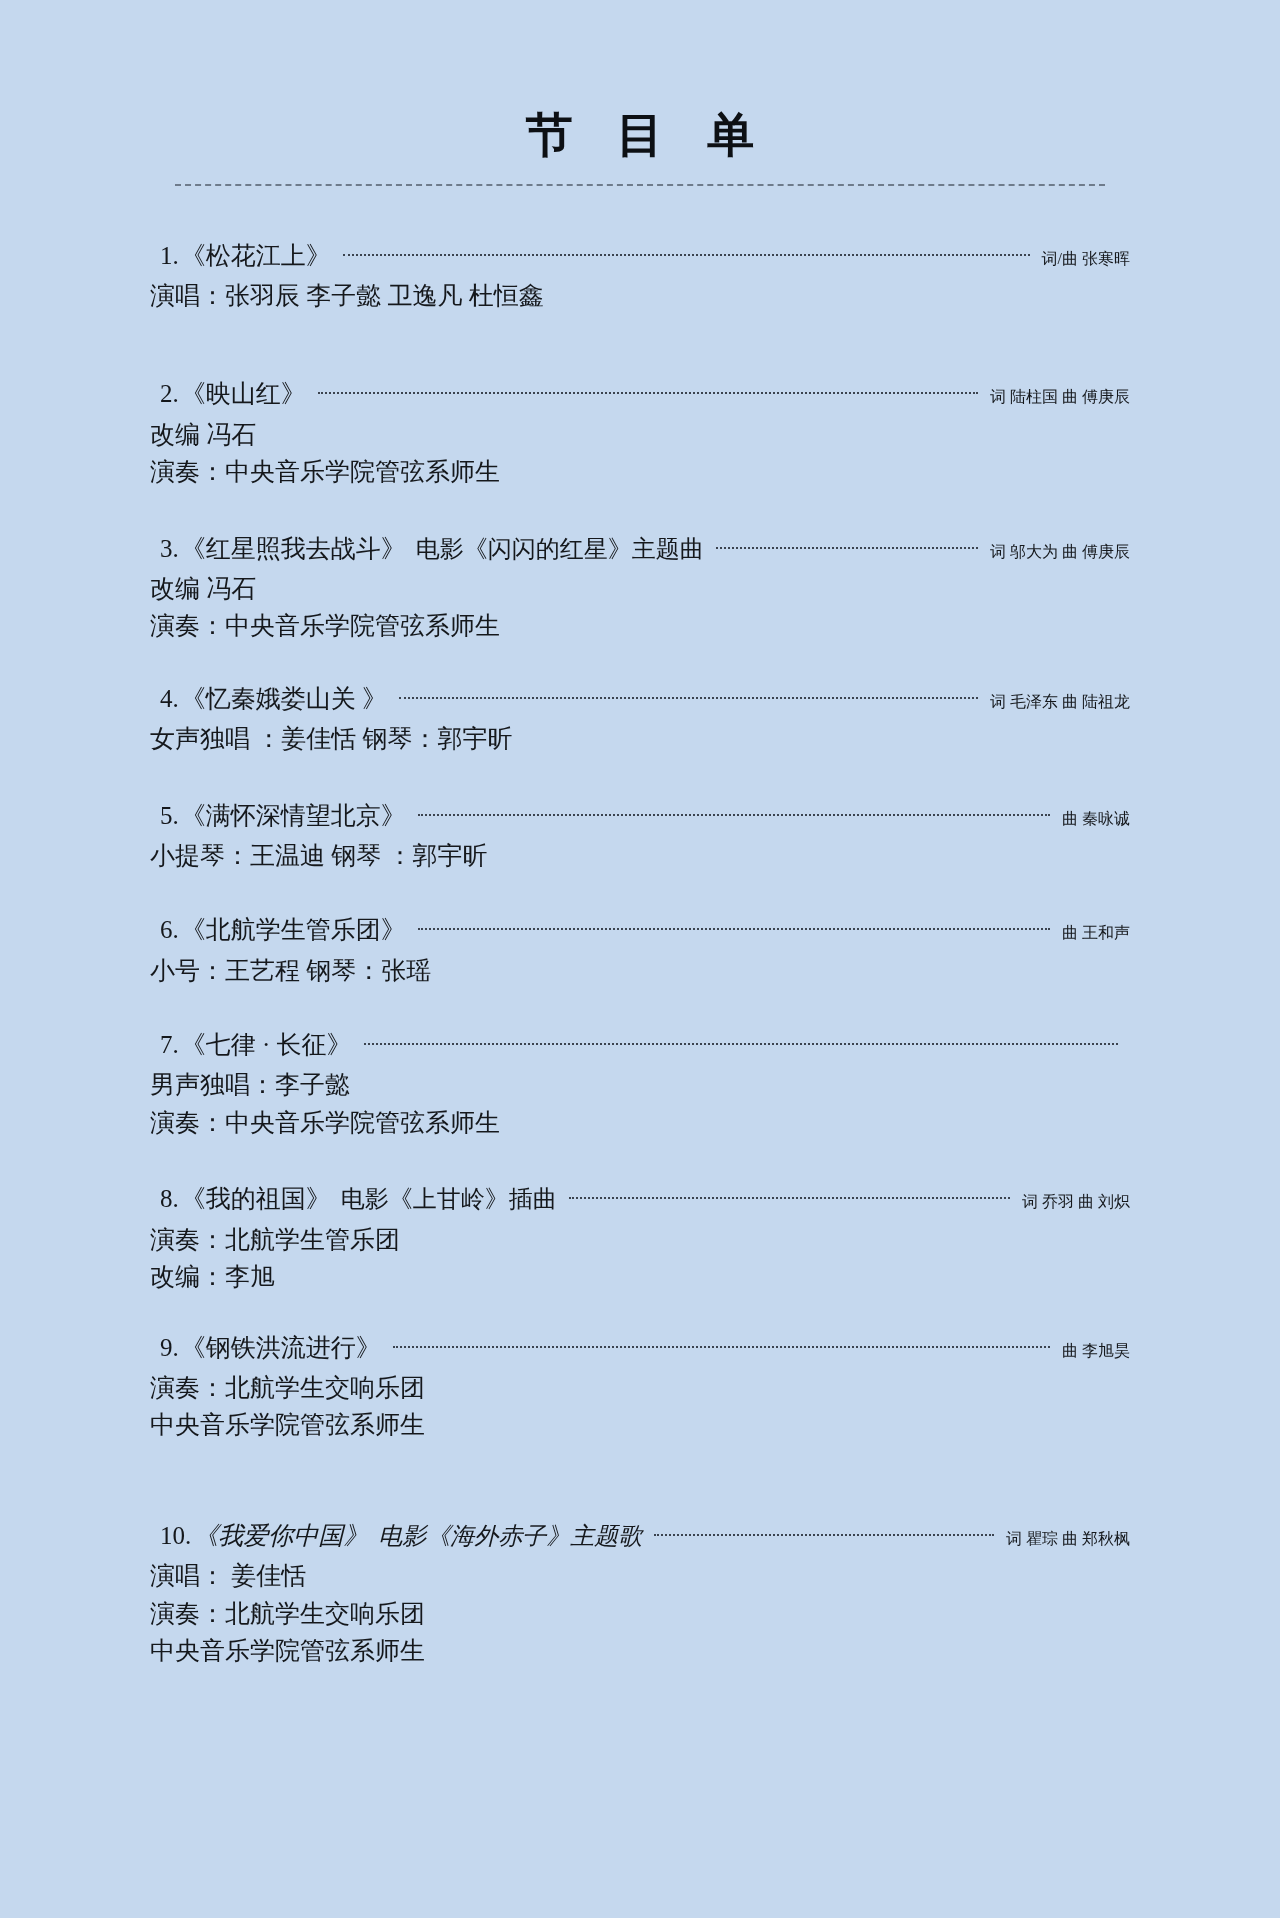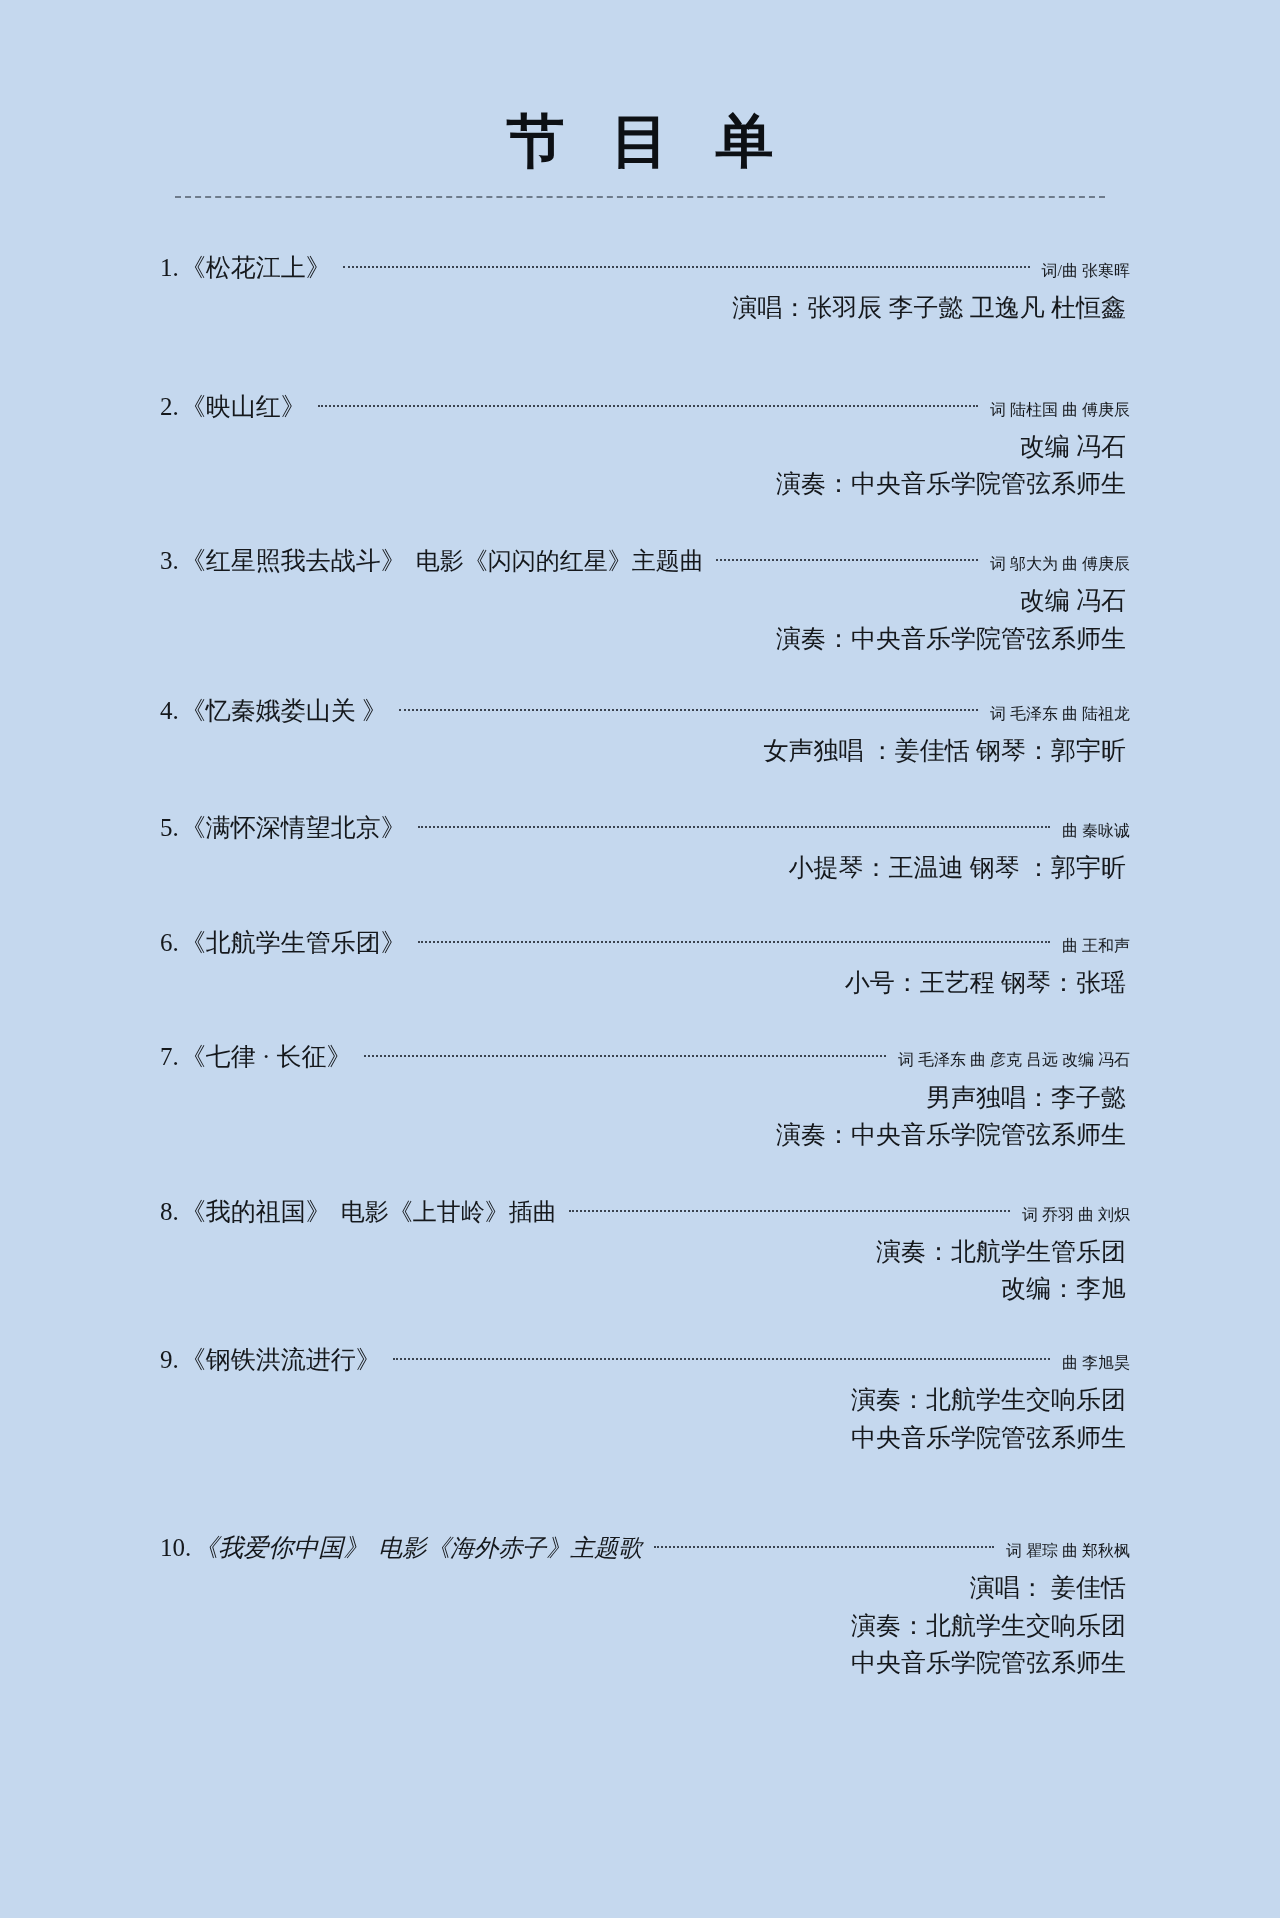--- a/index.html
+++ b/index.html
@@ -16,21 +16,21 @@
   }
   .page {
     position: relative;
     width: 1280px;
     height: 1918px;
     box-sizing: border-box;
     padding: 0 150px;
   }
   .title {
     text-align: center;
-    font-size: 58px;
+    font-size: 47px;
     font-weight: bold;
     letter-spacing: 16px;
     padding-top: 110px;
     padding-left: 16px;
     line-height: 1.1;
     color: #0d1014;
   }
   .title-rule {
     margin: 22px auto 0 auto;
     width: 930px;
@@ -72,21 +72,20 @@
     border-top: 2px dotted #3b434f;
     transform: translateY(-7px);
     min-width: 24px;
   }
   .credit-main {
     white-space: nowrap;
     text-align: right;
     font-size: 16px;
   }
   .credit-lines {
-    text-align: right;
     padding-right: 4px;
     margin-top: 3px;
   }
   .credit-line {
     font-size: 25px;
     line-height: 1.5;
     white-space: nowrap;
   }
   .sp-1 { margin-bottom: 62px; }
   .sp-2 { margin-bottom: 40px; }
@@ -186,21 +185,20 @@
       <div class="credit-lines">
         <div class="credit-line">小号：王艺程   钢琴：张瑶</div>
       </div>
     </div>
 
     <div class="item sp-7">
       <div class="item-main">
         <span class="idx">7.</span>
         <span class="item-title">《七律 · 长征》</span>
         <span class="leader"></span>
-        <span class="credit-main">词 毛泽东  曲 彦克 吕远  改编 冯石</span>
       </div>
       <div class="credit-lines">
         <div class="credit-line">男声独唱：李子懿</div>
         <div class="credit-line">演奏：中央音乐学院管弦系师生</div>
       </div>
     </div>
 
     <div class="item sp-8">
       <div class="item-main">
         <span class="idx">8.</span>

